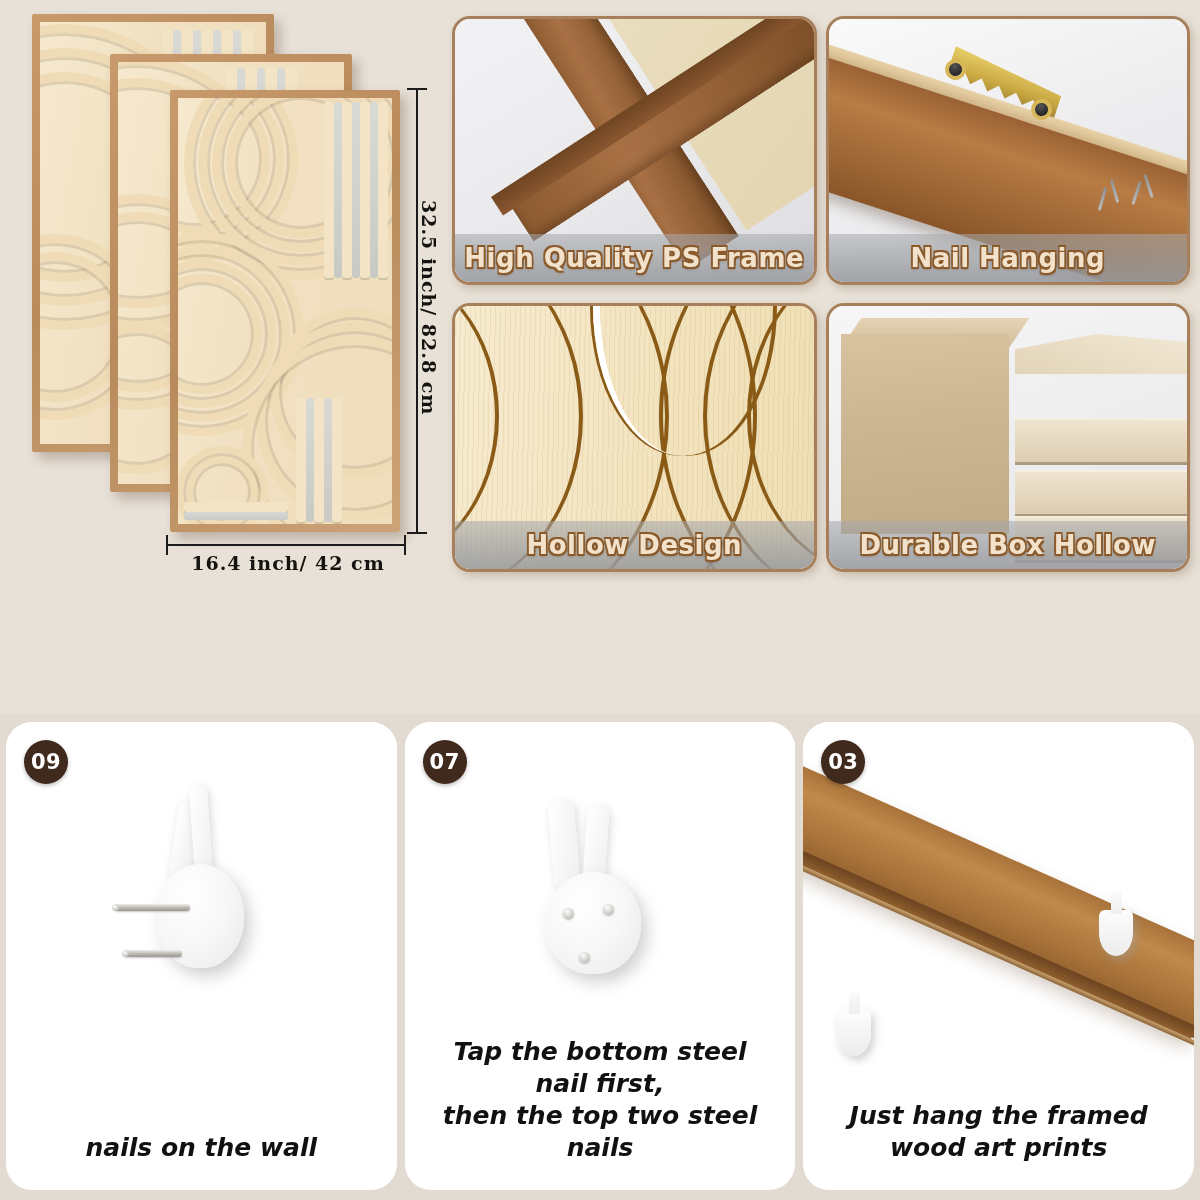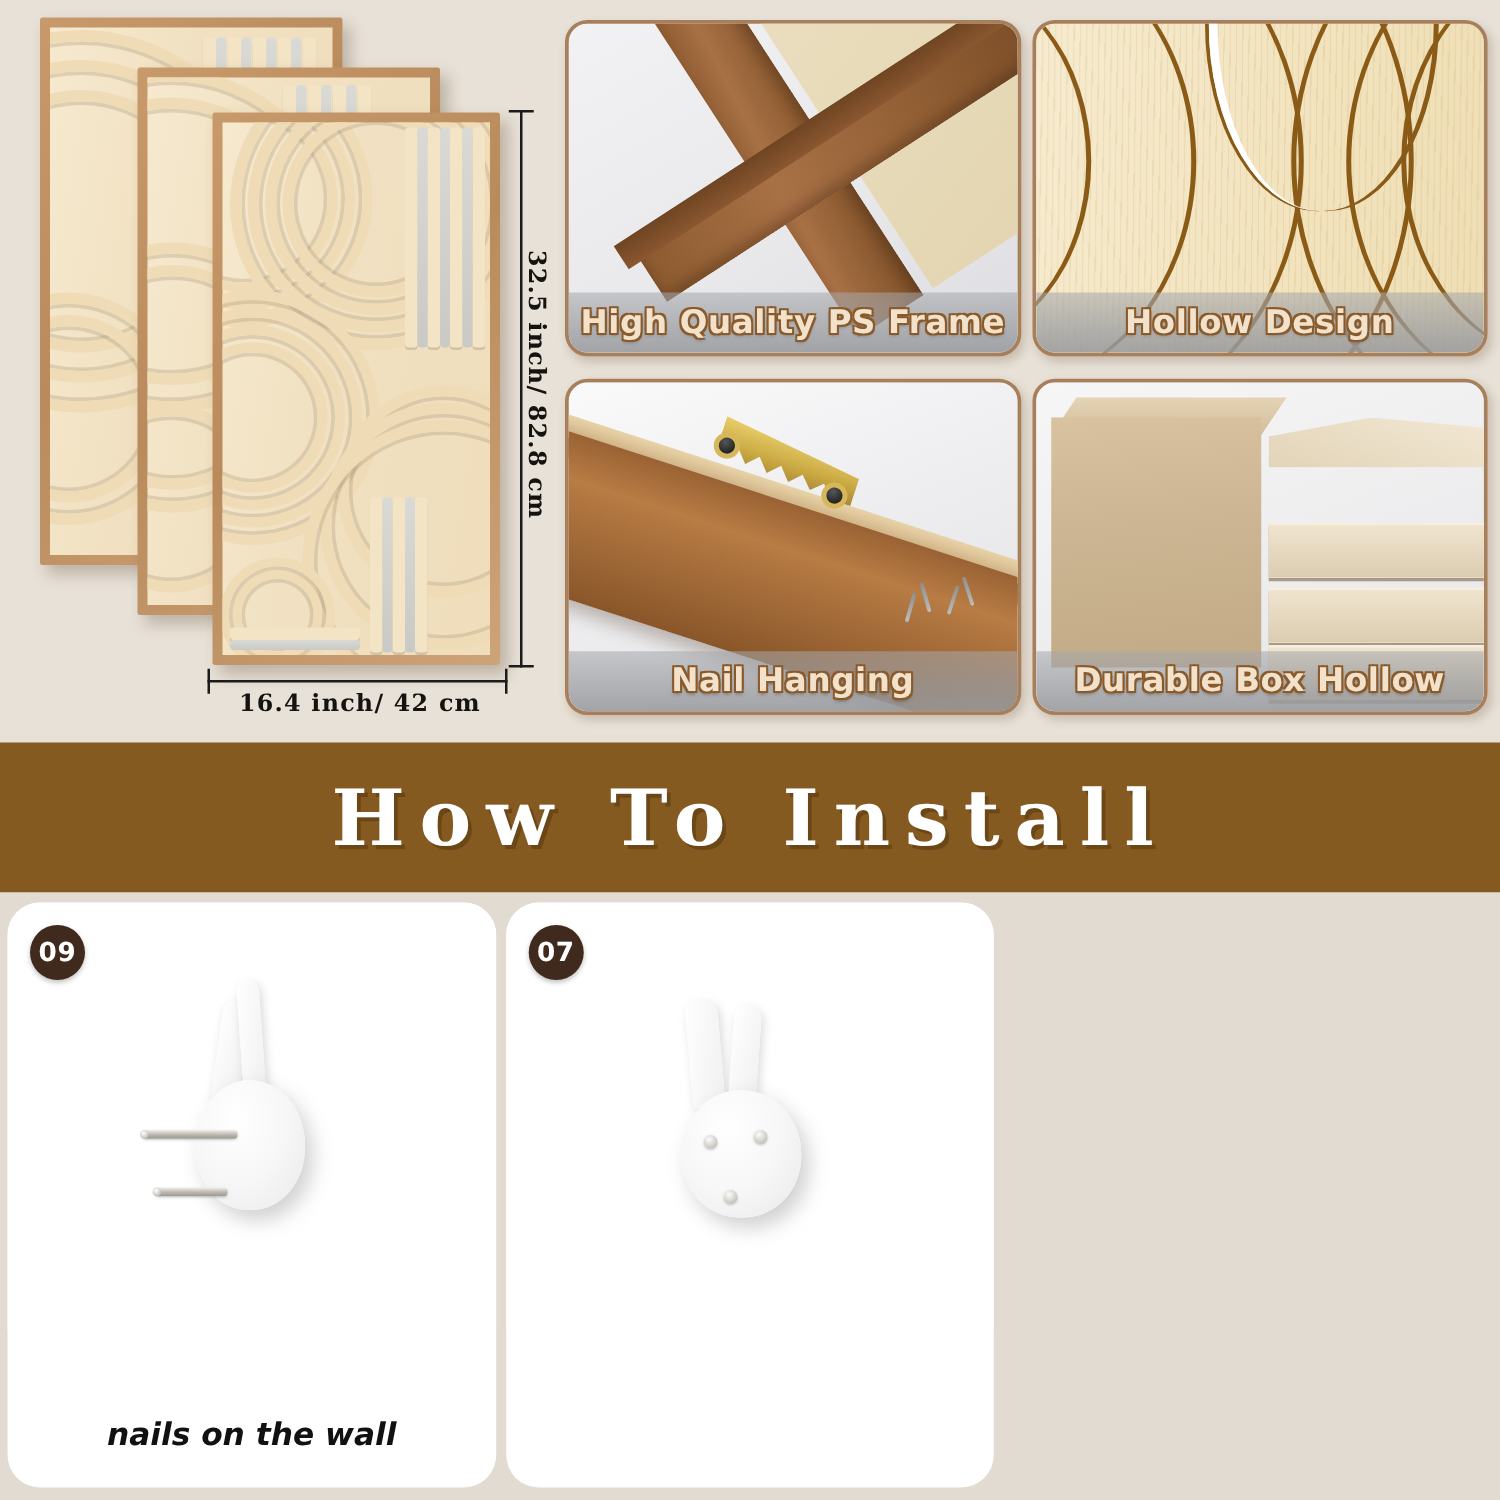--- a/index.html
+++ b/index.html
@@ -436,69 +436,66 @@
           <div class="ps-mat"></div>
           <div class="ps-rail ps-rail-a"></div>
           <div class="ps-rail ps-rail-b"></div>
           <div class="ps-rail-edge"></div>
         </div>
         <div class="feature-label">High Quality PS Frame</div>
       </div>
 
       <div class="feature-card">
         <div class="feature-photo">
-          <div class="hollow-bg"></div>
-          <div class="harc" style="left:-200px;top:-40px;width:240px;height:300px;"></div>
-          <div class="harc" style="left:-176px;top:-70px;width:300px;height:360px;"></div>
-          <div class="harc" style="left:-150px;top:-100px;width:360px;height:420px;"></div>
-          <div class="harc" style="left:-122px;top:-130px;width:420px;height:480px;"></div>
-          <div class="harc" style="left:208px;top:-110px;width:380px;height:440px;transform:scaleX(-1);"></div>
-          <div class="harc" style="left:252px;top:-80px;width:320px;height:380px;transform:scaleX(-1);"></div>
-          <div class="harc" style="left:296px;top:-50px;width:260px;height:320px;transform:scaleX(-1);"></div>
-          <div class="harc" style="left:138px;top:-150px;width:180px;height:300px;"></div>
-        </div>
-        <div class="feature-label">Hollow Design</div>
-      </div>
-
-      <div class="feature-card">
-        <div class="feature-photo">
           <div class="nh-bg"></div>
           <div class="nh-bar-lip"></div>
           <div class="nh-bar-dark"></div>
           <div class="nh-bar"></div>
           <div class="nh-hanger"></div>
           <div class="nh-screw s1"></div>
           <div class="nh-screw s2"></div>
           <div class="nh-nail" style="left:272px;top:168px;transform:rotate(196deg);"></div>
           <div class="nh-nail" style="left:284px;top:160px;transform:rotate(164deg);"></div>
           <div class="nh-nail" style="left:306px;top:162px;transform:rotate(198deg);"></div>
           <div class="nh-nail" style="left:318px;top:155px;transform:rotate(162deg);"></div>
         </div>
         <div class="feature-label">Nail Hanging</div>
       </div>
 
       <div class="feature-card">
         <div class="feature-photo">
+          <div class="hollow-bg"></div>
+          <div class="harc" style="left:-200px;top:-40px;width:240px;height:300px;"></div>
+          <div class="harc" style="left:-176px;top:-70px;width:300px;height:360px;"></div>
+          <div class="harc" style="left:-150px;top:-100px;width:360px;height:420px;"></div>
+          <div class="harc" style="left:-122px;top:-130px;width:420px;height:480px;"></div>
+          <div class="harc" style="left:208px;top:-110px;width:380px;height:440px;transform:scaleX(-1);"></div>
+          <div class="harc" style="left:252px;top:-80px;width:320px;height:380px;transform:scaleX(-1);"></div>
+          <div class="harc" style="left:296px;top:-50px;width:260px;height:320px;transform:scaleX(-1);"></div>
+          <div class="harc" style="left:138px;top:-150px;width:180px;height:300px;"></div>
+        </div>
+        <div class="feature-label">Hollow Design</div>
+      </div>
+
+      <div class="feature-card">
+        <div class="feature-photo">
           <div class="bx-bg"></div>
           <div class="bx-top"></div>
           <div class="bx-front"></div>
           <div class="bx-lid"></div>
           <div class="bx-stack-item" style="top:112px;"></div>
           <div class="bx-stack-item" style="top:164px;"></div>
           <div class="bx-stack-item" style="top:210px;"></div>
         </div>
         <div class="feature-label">Durable Box Hollow</div>
       </div>
 
     </div>
   </div>
 
-  <div class="banner">
-    <div class="banner-title">How To Install</div>
-  </div>
 
   <div class="steps">
 
     <div class="step-card">
       <div class="step-badge">09</div>
       <div class="step-photo">
         <div class="hook-arm" style="left:168px;top:78px;width:22px;height:80px;border-radius:10px 10px 0 0;transform:rotate(8deg);"></div>
         <div class="hook-arm" style="left:186px;top:62px;width:18px;height:96px;border-radius:10px 10px 0 0;transform:rotate(-4deg);"></div>
         <div class="hook-body" style="left:150px;top:142px;width:88px;height:104px;"></div>
         <div class="pin" style="left:108px;top:182px;width:76px;"></div>
@@ -515,17 +512,37 @@
     <div class="step-card">
       <div class="step-badge">07</div>
       <div class="step-photo">
         <div class="hook-arm" style="left:146px;top:78px;width:26px;height:86px;border-radius:11px 11px 0 0;transform:rotate(-5deg);"></div>
         <div class="hook-arm" style="left:180px;top:82px;width:22px;height:82px;border-radius:11px 11px 0 0;transform:rotate(4deg);"></div>
         <div class="hook-body" style="left:140px;top:150px;width:96px;height:102px;"></div>
         <div class="nail-dot" style="left:158px;top:186px;"></div>
         <div class="nail-dot" style="left:198px;top:182px;"></div>
         <div class="nail-dot" style="left:174px;top:230px;"></div>
       </div>
+      <div class="step-caption">
+        <span>Tap the bottom steel nail first,</span><br>
+        <span>then the top two steel nails</span>
+      </div>
     </div>
 
+    <div class="step-card">
+      <div class="step-badge">03</div>
+      <div class="step-photo">
+        <div class="s3-rail"></div>
+        <div class="s3-rail-edge"></div>
+        <div class="s3-rail-thin"></div>
+        <div class="s3-hook" style="left:296px;top:188px;"></div>
+        <div class="s3-hook-stem" style="left:308px;top:170px;"></div>
+        <div class="s3-hook" style="left:34px;top:288px;"></div>
+        <div class="s3-hook-stem" style="left:46px;top:270px;"></div>
+      </div>
+      <div class="step-caption">
+        <span>Just hang the framed</span><br>
+        <span>wood art prints</span>
+      </div>
+    </div>
 
   </div>
 </div>
 
 </body></html>

